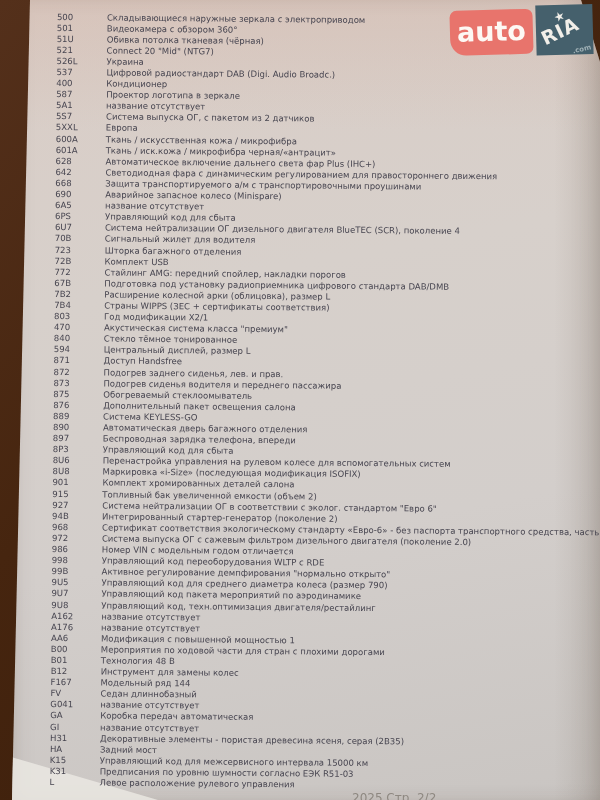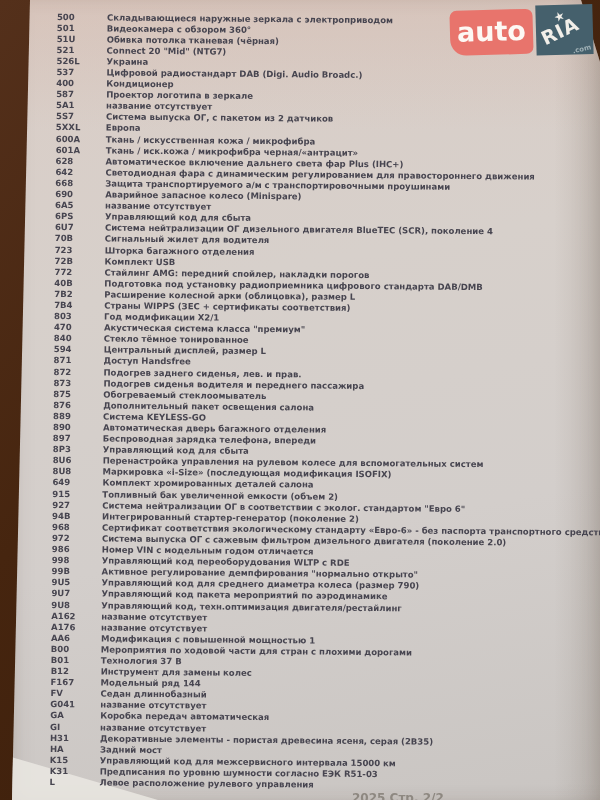--- a/index.html
+++ b/index.html
@@ -3,21 +3,21 @@
 <meta charset="utf-8">
 <style>
   html,body{margin:0;padding:0;}
   body{width:600px;height:800px;font-family:"DejaVu Sans",sans-serif;}
   .scene{position:relative;width:600px;height:800px;overflow:hidden;
     background:linear-gradient(135deg,#54301b 0%,#46250f 40%,#361b09 100%);}
   
   .paper{position:absolute;inset:0;
     clip-path:polygon(30px 0,581px 0,600px 62px,600px 800px,12px 800px);
     background:linear-gradient(170deg,#dacdc6 0%,#d7d0cb 35%,#d3cecb 65%,#c9c5c2 100%);
-    box-shadow:inset 20px 0 26px -16px rgba(95,72,58,.5), inset -16px 0 30px -20px rgba(95,82,70,.4);font-weight:bold;}
+    box-shadow:inset 20px 0 26px -16px rgba(95,72,58,.5), inset -16px 0 30px -20px rgba(95,82,70,.4);}
   .top-tint{position:absolute;top:0;left:0;right:0;height:130px;
     background:linear-gradient(to bottom,rgba(208,172,156,.28),rgba(208,172,156,0));}
   .right-shade{position:absolute;right:0;top:0;bottom:0;width:46px;
     background:linear-gradient(to left,rgba(100,85,72,.17),rgba(100,85,72,0));}
   .corner-light{position:absolute;left:8px;bottom:0;width:150px;height:44px;
     background:#eae7e2;clip-path:polygon(0 0,100% 100%,0 100%);opacity:.85;}
   
   .list{position:absolute;left:57px;top:11px;transform:rotate(0.55deg);transform-origin:0 0;}
   .row{display:flex;height:11.1px;align-items:center;white-space:nowrap;}
   .code{flex:0 0 50px;width:50px;font-size:8.5px;color:#474550;}
@@ -159,21 +159,21 @@
     <span class="code">72B</span>
     <span class="desc">Комплект USB</span>
   </div>
 
   <div class="row">
     <span class="code">772</span>
     <span class="desc">Стайлинг AMG: передний спойлер, накладки порогов</span>
   </div>
 
   <div class="row">
-    <span class="code">40B</span>
+    <span class="code">67B</span>
     <span class="desc">Подготовка под установку радиоприемника цифрового стандарта DAB/DMB</span>
   </div>
 
   <div class="row">
     <span class="code">7B2</span>
     <span class="desc">Расширение колесной арки (облицовка), размер L</span>
   </div>
 
   <div class="row">
     <span class="code">7B4</span>
@@ -249,21 +249,21 @@
     <span class="code">8U6</span>
     <span class="desc">Перенастройка управления на рулевом колесе для вспомогательных систем</span>
   </div>
 
   <div class="row">
     <span class="code">8U8</span>
     <span class="desc">Маркировка «i-Size» (последующая модификация ISOFIX)</span>
   </div>
 
   <div class="row">
-    <span class="code">649</span>
+    <span class="code">901</span>
     <span class="desc">Комплект хромированных деталей салона</span>
   </div>
 
   <div class="row">
     <span class="code">915</span>
     <span class="desc">Топливный бак увеличенной емкости (объем 2)</span>
   </div>
 
   <div class="row">
     <span class="code">927</span>
@@ -330,21 +330,21 @@
     <span class="desc">Модификация с повышенной мощностью 1</span>
   </div>
 
   <div class="row">
     <span class="code">B00</span>
     <span class="desc">Мероприятия по ходовой части для стран с плохими дорогами</span>
   </div>
 
   <div class="row">
     <span class="code">B01</span>
-    <span class="desc">Технология 37 В</span>
+    <span class="desc">Технология 48 В</span>
   </div>
 
   <div class="row">
     <span class="code">B12</span>
     <span class="desc">Инструмент для замены колес</span>
   </div>
 
   <div class="row">
     <span class="code">F167</span>
     <span class="desc">Модельный ряд 144</span>

